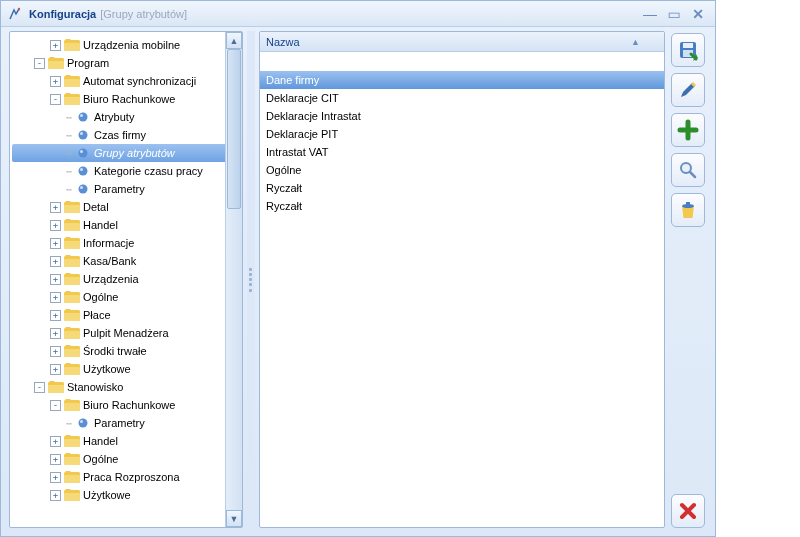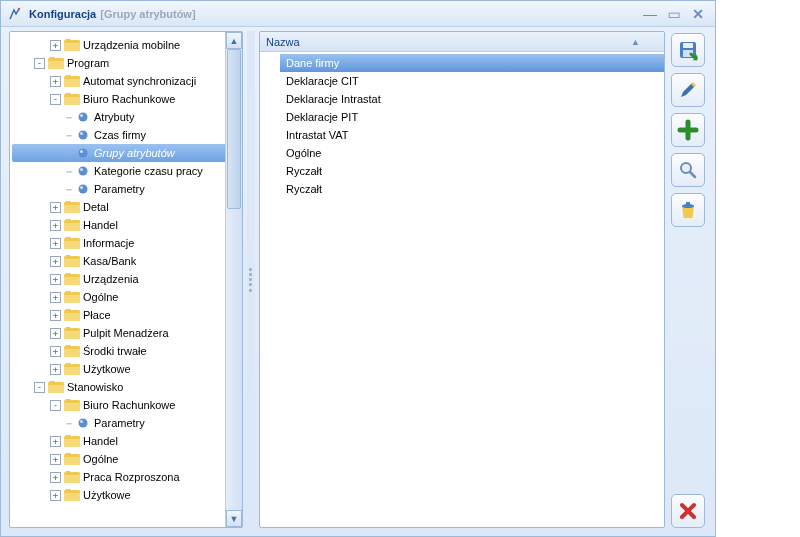--- a/index.html
+++ b/index.html
@@ -1,52 +1,52 @@
 <!DOCTYPE html>
 <html><head>
 <meta charset="utf-8">
 <style>
   * { box-sizing: border-box; margin: 0; padding: 0; font-family: Tahoma, sans-serif; font-size: 11px; }
   body { background: #fff; width: 800px; height: 537px; overflow: hidden; }
   .window { width: 716px; height: 537px; border: 1px solid #9db8d9; background: linear-gradient(#e8f0fb,#dce8f7); display: flex; flex-direction: column; }
   .titlebar { height: 26px; display: flex; align-items: center; padding: 0 6px; background: linear-gradient(#f0f6fd,#dbe7f6); border-bottom: 1px solid #b8cde6; }
   .titlebar .app-icon { width:16px; height:16px; margin-right:6px; display:flex; align-items:center; justify-content:center;}
   .titlebar .title-main { color:#15428b; font-weight:bold; }
-  .titlebar .title-sub { color:#9aa8ba; margin-left:4px;font-weight:bold; }
+  .titlebar .title-sub { color:#9aa8ba; margin-left:4px; }
   .titlebar .spacer { flex:1; }
   .titlebar .win-btn { width:22px; height:18px; margin-left:2px; color:#6a8ec0; display:flex; align-items:center; justify-content:center; cursor:pointer; font-size:14px; }
   .toolbar { height:30px; display:flex; align-items:center; padding:0 8px; gap:6px; background: linear-gradient(#e8f0fb,#dce8f7); }
   .toolbar label { color:#15428b; }
   .toolbar select { width:130px; height:20px; border:1px solid #9db8d9; background:#fff; padding:1px 3px; }
   .icon-btn { width:26px; height:24px; border:1px solid #9db8d9; border-radius:4px; background:linear-gradient(#fdfdff,#e6eefb); display:flex; align-items:center; justify-content:center; cursor:pointer; }
   .icon-btn.disabled { opacity:0.5; cursor:default; }
   .content { flex:1; display:flex; padding:4px 8px 8px 8px; gap:4px; min-height:0; }
   .panel { border:1px solid #9db8d9; background:#fff; border-radius:2px; display:flex; flex-direction:column; min-height:0; }
   .tree-panel { width:234px; }
-  .list-panel { flex:1; }
+  .list-panel { flex:1;gap:17px; }
   .scroll-area { flex:1; overflow:hidden; position:relative; }
   .scrollbar { position:absolute; right:0; top:0; bottom:0; width:17px; background:linear-gradient(90deg,#e4edf9,#d3e1f3); border-left:1px solid #b8cde6; display:flex; flex-direction:column; }
   .scrollbar .sb-btn { height:17px; background:linear-gradient(#f0f6fd,#d3e1f3); border:1px solid #9db8d9; margin:0; display:flex; align-items:center; justify-content:center; font-size:9px; color:#476fa0; cursor:pointer;}
   .scrollbar .sb-track { flex:1; position:relative; }
   .scrollbar .sb-thumb { position:absolute; left:1px; right:1px; top:0; height:160px; background:linear-gradient(90deg,#d6e4f4,#bcd2ec); border:1px solid #9db8d9; border-radius:2px; cursor:pointer;}
   .grip { width:8px; background:#dce8f7; display:flex; align-items:center; justify-content:center; cursor:col-resize; }
   .grip-dots { width:4px; height:24px; display:flex; flex-direction:column; justify-content:space-between; }
   .grip-dots span { width:3px; height:3px; background:#99b3d3; border-radius:1px; }
   .tree { padding:4px 2px 4px 2px; color:#000; }
   .tree-row { display:flex; align-items:center; height:18px; white-space:nowrap; cursor:pointer; padding-right:4px;}
   .tree-row .indent { display:inline-block; }
   .tree-row .expander { width:11px; height:11px; border:1px solid #97a8bc; background:#fff; color:#476fa0; font-size:9px; line-height:9px; text-align:center; margin-right:3px; cursor:pointer; font-family:monospace;}
   .tree-row .dots { color:#b0b0b0; letter-spacing:1px; margin-right:2px; font-family:monospace; font-size:10px;}
   .tree-row .icon { width:16px; height:14px; margin-right:3px; display:inline-flex; align-items:center; justify-content:center;}
   .tree-row.selected { background:linear-gradient(#9cc1f0,#6fa3e2); color:#fff; border-radius:2px; }
   .tree-row.selected .label { color:#fff;font-style:italic; }
   .list-header { height:20px; background:linear-gradient(#eaf2fc,#d5e3f4); border-bottom:1px solid #b8cde6; display:flex; align-items:center; padding:0 6px; color:#15428b; cursor:pointer; }
   .list-header .sort { margin-left:auto; color:#6a8ec0; font-size:9px; padding-right:18px;}
   .list-body { padding:2px 0; }
-  .list-row { height:18px; display:flex; align-items:center; padding:0 6px; cursor:pointer; color:#000;margin-left:20px; }
+  .list-row { height:18px; display:flex; align-items:center; padding:0 6px; cursor:pointer; color:#000; }
   .list-row.selected { background:linear-gradient(#9cc1f0,#5f97dc); color:#fff; }
   .side-toolbar { width:38px; display:flex; flex-direction:column; gap:6px; align-items:center; padding-top:2px;}
   .side-btn { width:34px; height:34px; border:1px solid #9db8d9; border-radius:5px; background:linear-gradient(#fdfdff,#e3ecf9); display:flex; align-items:center; justify-content:center; cursor:pointer; }
   .side-spacer { flex:1; }
 </style>
 </head>
 <body>
 
 <div class="window">
   <div class="titlebar">

